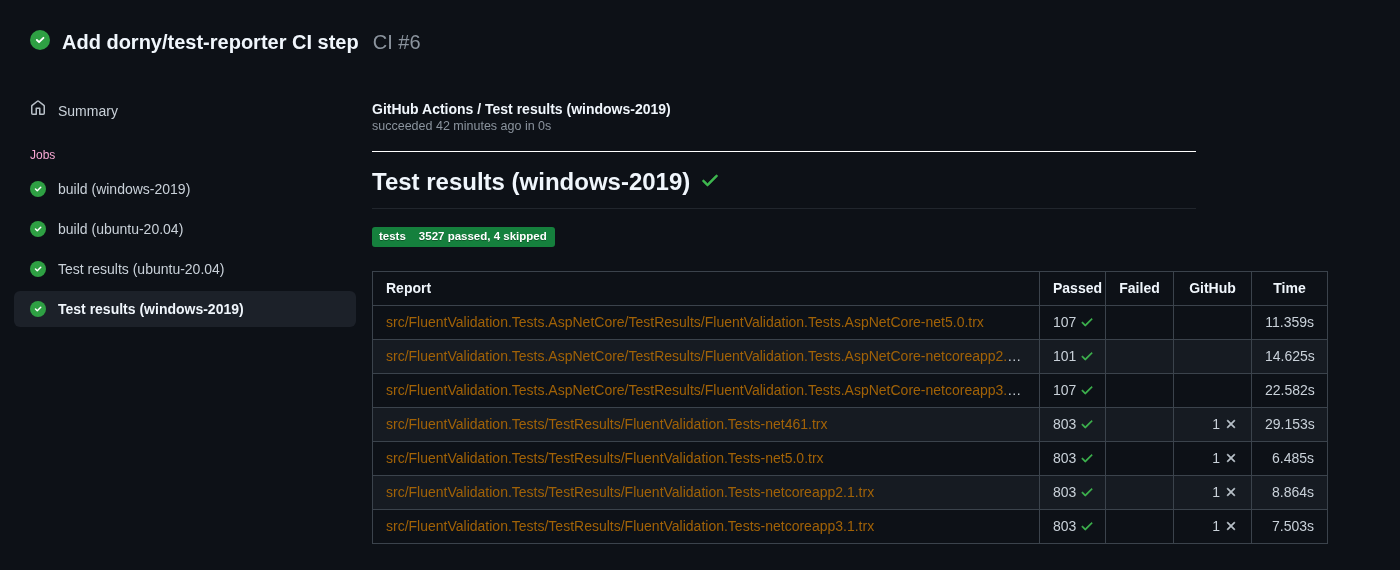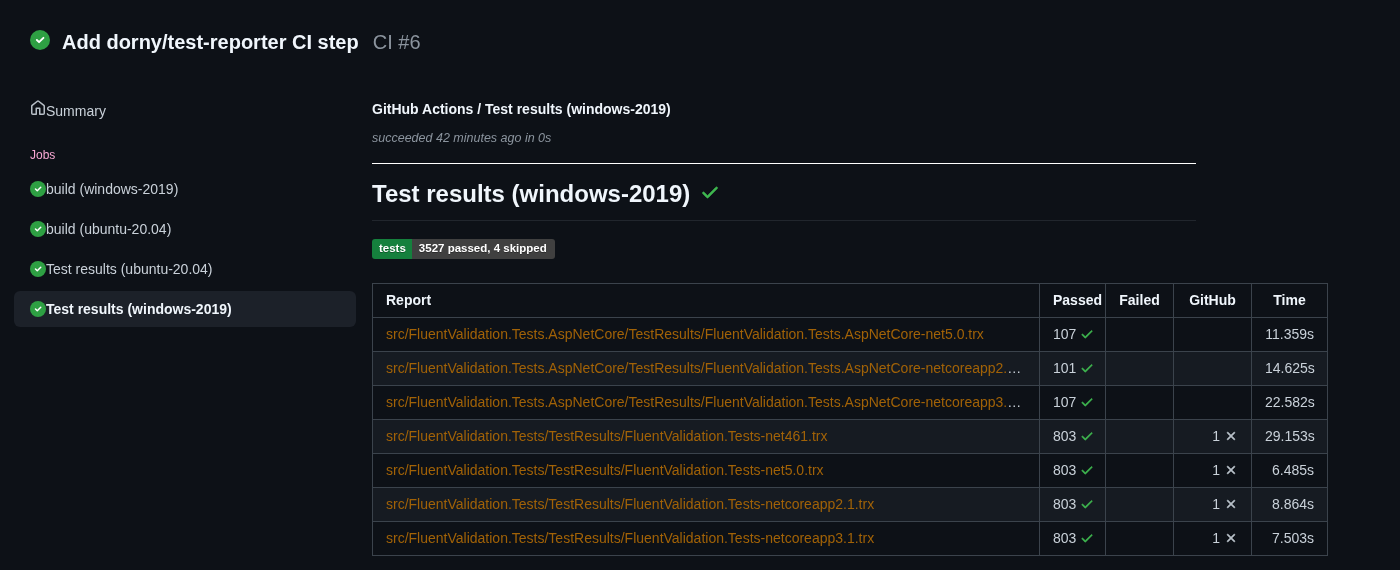--- a/index.html
+++ b/index.html
@@ -16,31 +16,31 @@
   .run-header .run-number{font-size:20px;font-weight:400;color:#8b949e;line-height:24px;margin-left:2px;}
 
   
   .content{display:flex;margin-top:38px;align-items:flex-start;}
   aside{width:372px;flex-shrink:0;}
   main{flex:1;min-width:0;padding-top:8px;}
 
   
   .side-item{
     margin:0 16px 4px 14px;padding:8px 16px;border-radius:6px;
-    display:flex;align-items:center;font-size:14px;line-height:20px;
+    display:flex;align-items:center;gap:12px;font-size:14px;line-height:20px;
     color:#c9d1d9;cursor:pointer;
   }
   .side-item.selected{background:#1c2129;color:#f0f6fc;font-weight:700;}
   .side-item svg{flex-shrink:0;display:block;}
   .jobs-label{margin:18px 0 8px 30px;font-size:12px;color:#f9a8d4;line-height:16px;}
 
   
   .check-header{padding-bottom:17px;border-bottom:1px solid #ffffff;}
   .check-name{font-size:14px;font-weight:700;color:#f0f6fc;line-height:18px;}
-  .check-status{font-size:12.5px;color:#8b949e;margin-top:12px;line-height:16px;font-style:italic;}
+  .check-status{font-size:12.5px;color:#8b949e;margin-top:0;line-height:16px;}
 
   
   .section-head{margin-top:14px;padding-bottom:10px;border-bottom:1px solid #21262d;
     display:flex;align-items:center;gap:10px;}
   .section-title{font-size:24px;font-weight:700;color:#f0f6fc;line-height:32px;margin:0;}
 
   
   .badge{display:inline-flex;margin-top:18px;font-size:11.5px;font-weight:700;
     line-height:13px;color:#fff;text-shadow:0 1px 0 rgba(0,0,0,.3);border-radius:3px;overflow:hidden;}
   .badge-label{background:#555555;padding:3px 6px 4px 7px;}
@@ -123,21 +123,21 @@
 
       <div class="section-head">
         <h2 class="section-title">Test results (windows-2019)</h2>
         <span id="section-check-icon"><svg width="20" height="20" viewBox="0 0 16 16" style="display:inline-block">
               <path fill="#3fb950" stroke="#3fb950" stroke-width="0.6" d="M13.78 4.22a.75.75 0 0 1 0 1.06l-7.25 7.25a.75.75 0 0 1-1.06 0L2.22 9.28a.751.751 0 0 1 .018-1.042.751.751 0 0 1 1.042-.018L6 10.94l6.72-6.72a.75.75 0 0 1 1.06 0Z"></path>
             </svg></span>
       </div>
 
       <span class="badge">
         <span class="badge-label" style="background: #15803d;">tests</span>
-        <span class="badge-value" id="badge-value" style="background: #404040;">3527 passed, 4 skipped</span>
+        <span class="badge-value" id="badge-value" style="background: #15803d;">3527 passed, 4 skipped</span>
       </span>
 
       <table class="results">
         <colgroup>
           <col style="width:auto">
             <col style="width:66px">
             <col style="width:68px">
             <col style="width:78px">
             <col style="width:76px">
         </colgroup>

